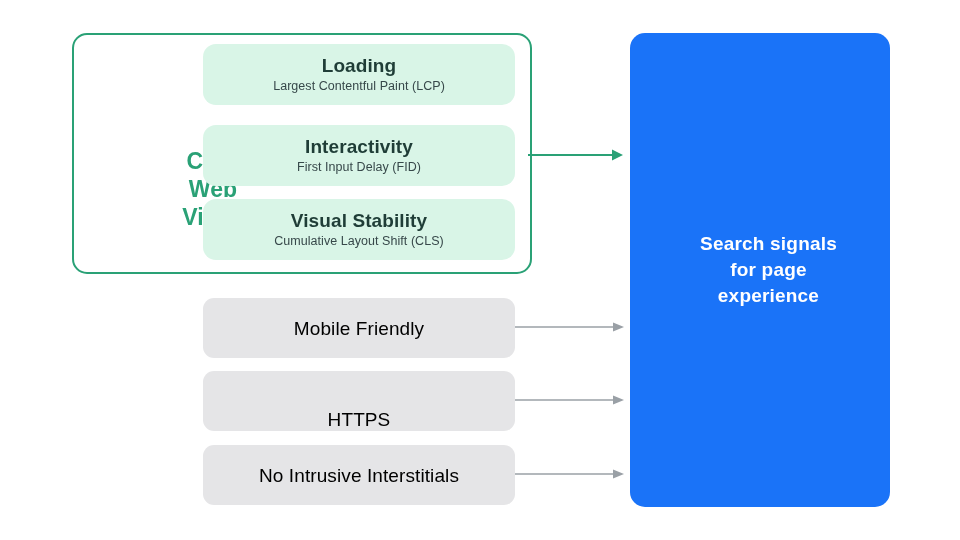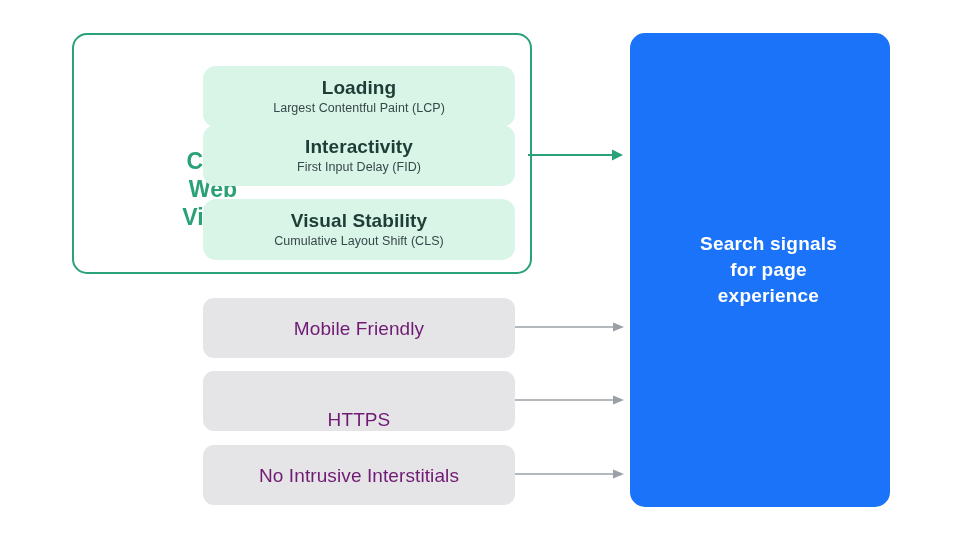--- a/index.html
+++ b/index.html
@@ -65,38 +65,38 @@
     line-height: 23px;
     letter-spacing: 0.1px;
   }
   .metric-card .m-sub {
     color: #37484a;
     font-size: 12.5px;
     line-height: 17px;
     margin-top: 1px;
     letter-spacing: 0.05px;
   }
-  #metric-0 { top: 66px; }
+  #metric-0 { top: 44px; }
   #metric-1 { top: 125px; }
   #metric-2 { top: 199px; }
 
   
   .signal-box {
     position: absolute;
     left: 203px;
     width: 312px;
     height: 60px;
     background: #e5e5e7;
     border-radius: 11px;
     display: flex;
     align-items: center;
     justify-content: center;
   }
   .signal-box .s-title {
-    color: #701a75;
+    color: #000000;
     font-size: 19px;
     line-height: 23px;
     letter-spacing: 0.1px;
   }
   #signal-0 { top: 298px; }
   #signal-1 { top: 371px; align-items: flex-end; }
   #signal-2 { top: 445px; }
 
   
   .arrow {

